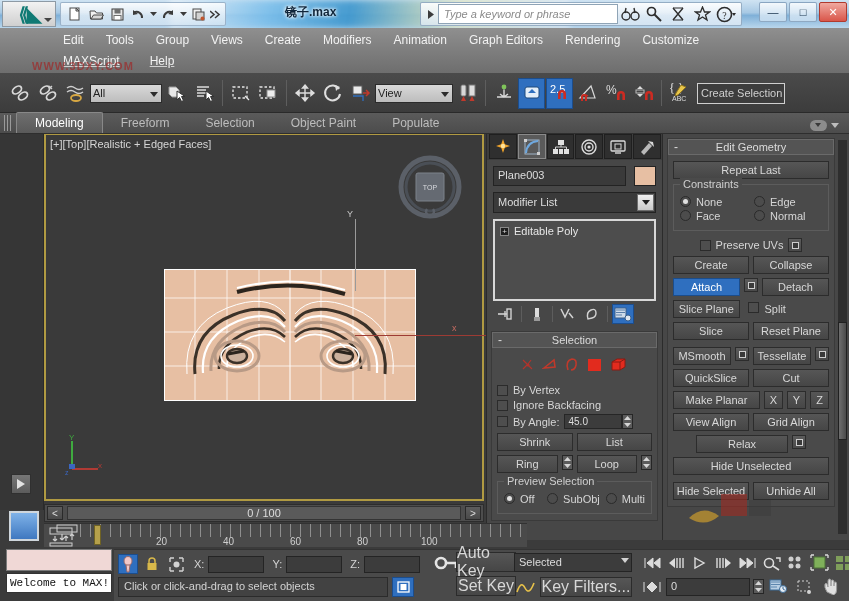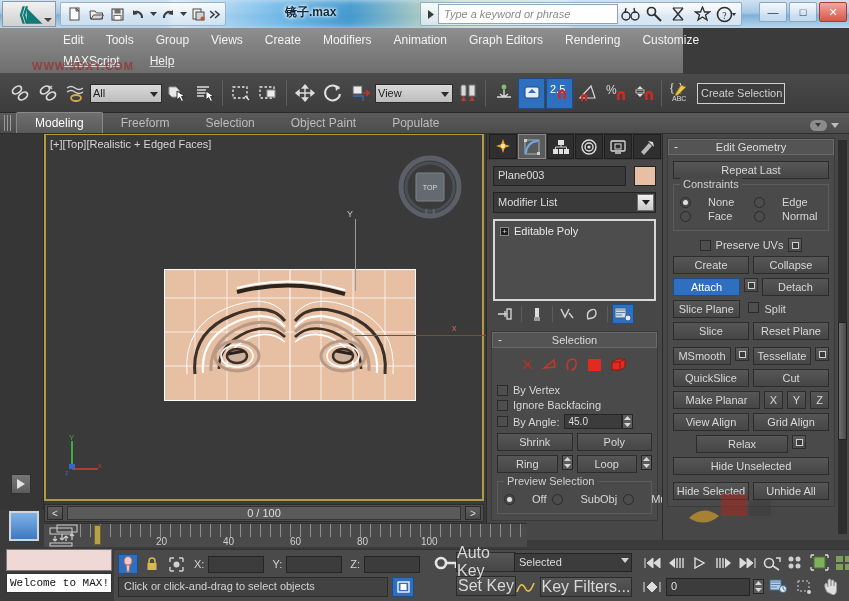--- a/index.html
+++ b/index.html
@@ -52,21 +52,21 @@
   }
   .tbicon{width:24px;height:22px;display:flex;align-items:center;justify-content:center;cursor:pointer;}
   #winbtns{position:absolute; right:2px; top:2px; display:flex; gap:2px;}
   .winb{width:28px;height:20px;display:flex;align-items:center;justify-content:center;
     border:1px solid rgba(120,150,180,.8); border-radius:2px; font-size:11px; color:#16304a;
     background:linear-gradient(180deg,rgba(255,255,255,.8),rgba(205,225,242,.8));}
   .winb.close{background:linear-gradient(180deg,#f0a9a0,#d9564a); color:#fff; border-color:#b03a2e;}
 
   
   #menubar{
-    position:absolute; left:0; top:28px; width:683px; height:46px;
+    position:absolute; left:0; top:28px; width:849px; height:46px;
     background:linear-gradient(180deg,#8f8f8f 0%,#7e7e7e 50%,#6e6e6e 100%);
     border-bottom:1px solid #4a4a4a;
   }
   #menurow1{position:absolute; left:52px; top:3px; display:flex; gap:0;}
   #menurow2{position:absolute; left:52px; top:24px; display:flex; gap:8px;text-decoration:underline;}
   .mitem{ padding:2px 11px; color:#f2f2f2; font-size:12px; cursor:pointer; white-space:nowrap;}
   #watermark{
     position:absolute; left:32px; top:32px; font-size:11px; font-weight:bold;
     color:rgba(165,30,30,.62); letter-spacing:1px; pointer-events:none;
     font-family:"Liberation Sans",sans-serif;
@@ -190,21 +190,21 @@
     cursor:pointer; flex:1; white-space:nowrap;
   }
   .btn.on{background:#2f6fbf; border-color:#1b4d8c; color:#fff;}
   .btnrow{display:flex; gap:4px; margin-top:4px;}
   .smallsq{width:14px;height:14px;background:linear-gradient(180deg,#5c5c5c,#4a4a4a);
     border:1px solid #2c2c2c; display:flex;align-items:center;justify-content:center;}
   .smallsq i{display:block;width:7px;height:7px;border:1px solid #cfcfcf;background:#3a3a3a;}
   .grp{border:1px solid #5c5c5c; margin-top:5px; padding:9px 6px 6px 6px; position:relative;}
   .grp > .glabel{position:absolute; left:6px; top:-7px; background:#4a4a4a; padding:0 3px; font-size:11px; color:#cfcfcf;}
   .radrow{display:flex; gap:6px; margin:2px 0;}
-  .rad{display:flex;align-items:flex-end;gap:17px;font-size:11px;color:#d6d6d6; flex:1;}
+  .rad{display:flex;align-items:flex-start;gap:5px;font-size:11px;color:#d6d6d6; flex:1;}
   .radio{width:11px;height:11px;border-radius:50%;background:#4c4c4c;border:1px solid #2a2a2a;
     display:flex;align-items:center;justify-content:center;}
   .radio.sel:after{content:'';width:5px;height:5px;border-radius:50%;background:#e0e0e0;}
 
   
   #rpanel{
     position:absolute; left:662px; top:134px; width:187px; height:406px;
     background:#474747; border-left:1px solid #2b2b2b;
   }
   #rscroll{position:absolute; right:2px; top:6px; width:9px; height:394px; background:#2e2e2e;}
@@ -800,21 +800,21 @@
             <div>
                 <svg width="7" height="4">
                   <path d="M3.5 4 L0 0 L7 0 Z" fill="#d6d6d6"></path>
                 </svg>
               </div>
           </span>
         </span>
       </div>
       <div class="btnrow">
         <div class="btn">Shrink</div>
-        <div class="btn">Poly</div>
+        <div class="btn">List</div>
       </div>
       <div class="btnrow">
         <div class="btn">Ring</div>
         <span class="spinbtns">
           <div>
               <svg width="7" height="4">
                 <path d="M3.5 0 L7 4 L0 4 Z" fill="#d6d6d6"></path>
               </svg>
             </div>
           <div>

